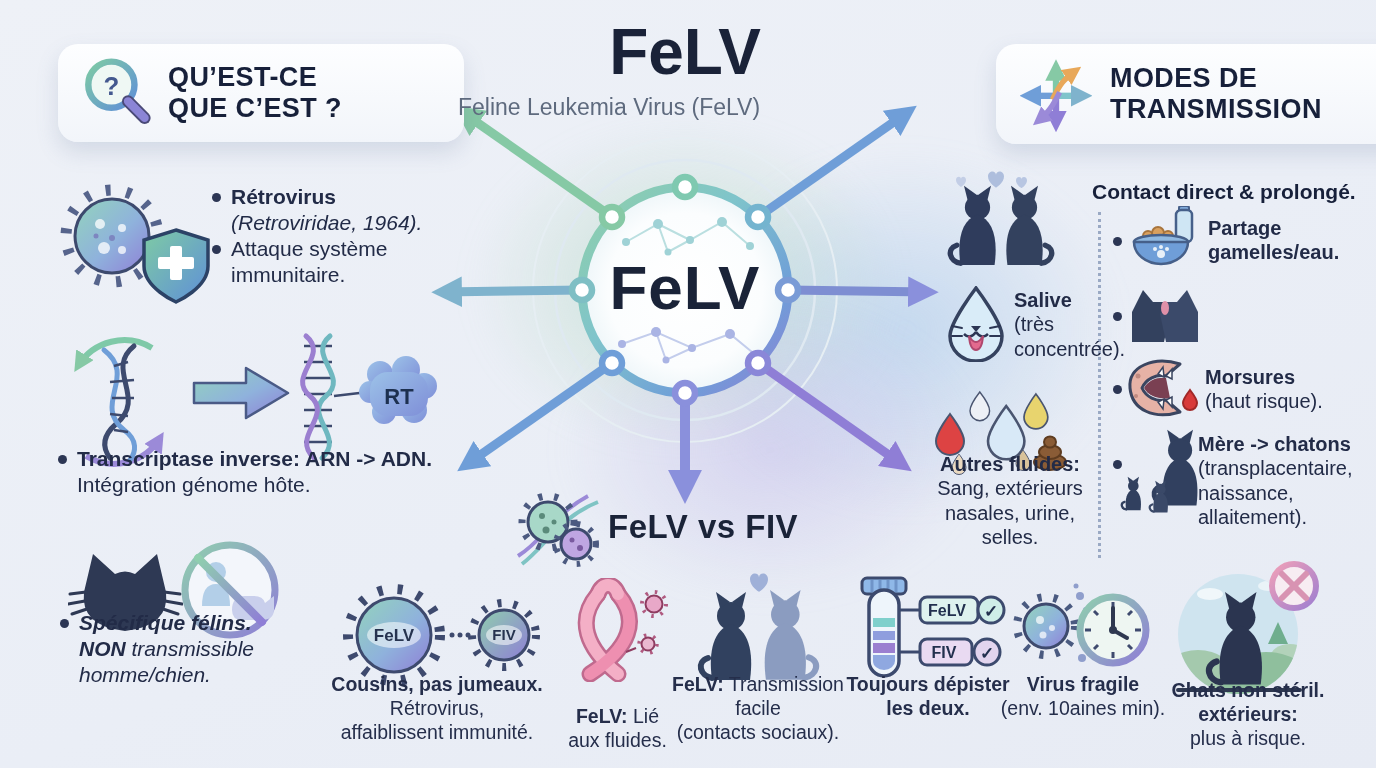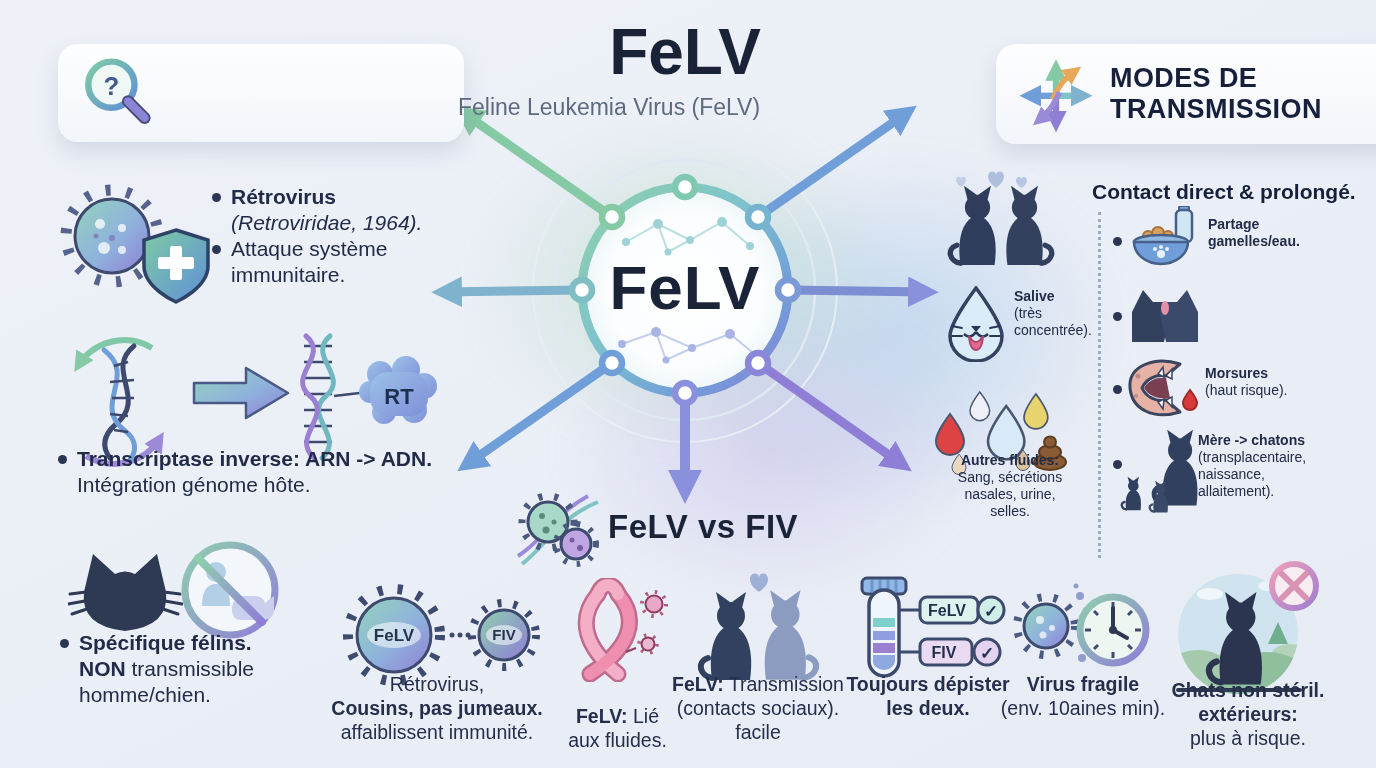--- a/index.html
+++ b/index.html
@@ -9,21 +9,21 @@
   .abs{position:absolute;}
   .blob{position:absolute;border-radius:50%;filter:blur(14px);pointer-events:none;}
   .hdr-card{position:absolute;display:flex;align-items:center;gap:16px;padding:0 22px;
     background:linear-gradient(180deg,#fdfeff,#f2f5fa);border-radius:20px;
     box-shadow:0 10px 22px rgba(90,110,150,.18);}
   .hdr-title{font-weight:bold;font-size:27px;line-height:1.14;color:#17203a;letter-spacing:.4px;}
   .main-title{font-weight:bold;font-size:64px;color:#1a2238;text-align:center;line-height:1;}
   .subtitle{font-size:23px;color:#5e6a7e;text-align:left;}
   .hub-label{font-weight:bold;font-size:62px;color:#1a2338;text-align:center;letter-spacing:1px;}
   .fs21{font-size:21px;line-height:1.24;}
-  .fs20{font-size:14px;line-height:1.22;}
+  .fs20{font-size:20px;line-height:1.22;}
   .cap{position:absolute;text-align:center;font-size:19.5px;line-height:1.24;color:#252e4b;}
   .bullet{display:inline-block;width:9px;height:9px;border-radius:50%;background:#2c3654;
     margin-right:10px;margin-bottom:2px;}
   .ind{padding-left:19px;}
   .divider-dotted{position:absolute;border-left:3px dotted #9aa9c4;width:0;}
   .sec-head{font-weight:bold;font-size:21px;color:#17203a;margin-left:20px;}
   .vs-head{font-weight:bold;font-size:33px;color:#1a2338;letter-spacing:.5px;}
   i{}
   b{font-weight:bold;}
 </style>
@@ -157,20 +157,24 @@
   </svg>
   <div class="abs hub-label" style="left:535px;top:252px;width:300px;">FeLV</div>
 
   <div class="hdr-card" style="left:58px;top:44px;width:362px;height:98px;">
     <svg width="72" height="76" viewBox="0 0 78 82">
       <circle cx="34" cy="32" r="25" fill="#eff8f4" stroke="url(#gGB)" stroke-width="7"></circle>
       <text x="34" y="43" font-size="28" font-weight="bold" fill="#44598f" text-anchor="middle">?</text>
       <path d="M52 50 L70 68" stroke="#4a4a78" stroke-width="13" stroke-linecap="round"></path>
       <path d="M52 50 L70 68" stroke="#8b85d6" stroke-width="9" stroke-linecap="round"></path>
     </svg>
+    <div class="hdr-title">
+      <div>QU’EST-CE</div>
+      <div>QUE C’EST ?</div>
+    </div>
   </div>
 
   <div class="abs main-title" style="left:488px;top:20px;width:394px;">FeLV</div>
   <div class="abs subtitle" style="left:458px;top:94px;width:454px;">Feline Leukemia Virus (FeLV)</div>
 
   <div class="hdr-card" style="left:996px;top:44px;width:372px;height:100px;">
     <svg width="76" height="80" viewBox="0 0 84 88">
       <path d="M42 46 V14" stroke="#7fc9a8" stroke-width="7" fill="none" marker-end="url(#mG)"></path>
       <path d="M42 46 V78" stroke="#8f7ed6" stroke-width="7" fill="none" marker-end="url(#mP)"></path>
       <path d="M42 46 H10" stroke="#6f9ed8" stroke-width="7" fill="none" marker-end="url(#mB)"></path>
@@ -268,21 +272,21 @@
         <path d="M110 72 L95 67"></path>
     </g>
   </svg>
   <svg class="abs" style="left:176px;top:536px" width="108" height="108" viewBox="0 0 108 108">
     <circle cx="54" cy="54" r="45" fill="#f3f6fb" stroke="url(#gGP)" stroke-width="7"></circle>
     <circle cx="40" cy="36" r="10" fill="#b3cfe8"></circle>
     <path d="M26 70 Q26 48 40 48 Q54 48 54 70 Z" fill="#b3cfe8"></path>
     <path d="M56 74 q0 -14 13 -14 h9 q9 0 11 7 l9 -7 v13 q0 11 -12 11 h-20 q-10 0 -10 -10 z" fill="#c9cfec"></path>
     <path d="M22 22 L86 86" stroke="url(#gGP)" stroke-width="8" stroke-linecap="round"></path>
   </svg>
-  <div class="abs fs21" style="left:60px;top:630px;width:280px;">
+  <div class="abs fs21" style="left:60px;top:610px;width:280px;font-style:italic;">
     <div><span class="bullet"></span><b>Spécifique félins.</b></div>
     <div class="ind"><b>NON</b><span> transmissible</span></div>
     <div class="ind">homme/chien.</div>
   </div>
 
   <svg class="abs" style="left:936px;top:170px" width="130" height="100" viewBox="0 0 130 100">
     <use href="#symHeart" transform="translate(52,0) scale(1.6)" style="color:#aebedd"></use>
     <use href="#symHeart" transform="translate(80,6) scale(1.1)" style="color:#b8c6e2"></use>
     <use href="#symHeart" transform="translate(20,6) scale(1.0)" style="color:#c3cee6"></use>
     <use href="#symCat" transform="translate(10,14) scale(0.9)" style="color:#2f3c5c"></use>
@@ -369,21 +373,21 @@
     <use href="#symDrop" transform="translate(22,64) scale(0.5)" style="color:#ead9c0"></use>
     <use href="#symDrop" transform="translate(86,60) scale(0.5)" style="color:#d8c29a"></use>
     <g transform="translate(104,42)" fill="#8a5c36" stroke="#5e3c20" stroke-width="2">
       <ellipse cx="16" cy="30" rx="16" ry="8"></ellipse>
         <ellipse cx="16" cy="20" rx="11" ry="7"></ellipse>
         <ellipse cx="16" cy="10" rx="6" ry="5.5"></ellipse>
     </g>
   </svg>
   <div class="abs fs20" style="left:915px;top:452px;width:190px;text-align:center;">
     <div><b>Autres fluides:</b></div>
-    <div>Sang, sécrétions</div>
+    <div>Sang, extérieurs</div>
     <div>nasales, urine,</div>
     <div>selles.</div>
   </div>
 
   <span class="bullet abs" style="left:1113px;top:460px;"></span>
   <svg class="abs" style="left:1118px;top:428px" width="96" height="86" viewBox="0 0 96 86">
     <use href="#symCat" transform="translate(32,0) scale(0.86)" style="color:#31405f"></use>
     <use href="#symCat" transform="translate(2,48) scale(0.38)" style="color:#31405f"></use>
     <use href="#symCat" transform="translate(30,52) scale(0.36)" style="color:#3a4968"></use>
   </svg>
@@ -422,22 +426,22 @@
         <circle cx="116" cy="55" r="2.5"></circle>
         <circle cx="124" cy="55" r="2.5"></circle>
         <circle cx="132" cy="55" r="2.5"></circle>
       </g>
     <circle cx="168" cy="55" r="32" fill="none" stroke="#3e4a6e" stroke-width="8" stroke-dasharray="4 12"></circle>
     <circle cx="168" cy="55" r="25" fill="url(#gGP)" stroke="#3e4a6e" stroke-width="3"></circle>
     <ellipse cx="168" cy="55" rx="18" ry="10" fill="rgba(255,255,255,.55)"></ellipse>
     <text x="168" y="60" font-size="15" font-weight="bold" fill="#26334f" text-anchor="middle">FIV</text>
   </svg>
   <div class="cap" style="left:322px;top:672px;width:230px;">
+    <div><b>Cousins, pas jumeaux.</b></div>
     <div>Rétrovirus,</div>
-    <div><b>Cousins, pas jumeaux.</b></div>
     <div>affaiblissent immunité.</div>
   </div>
 
   <svg class="abs" style="left:556px;top:578px" width="120" height="104" viewBox="0 0 120 104">
     <path d="M42 16 C20 42 30 70 62 96" stroke="#c06a8e" stroke-width="17" fill="none" stroke-linecap="round"></path>
     <path d="M62 16 C84 42 74 70 34 96" stroke="#c06a8e" stroke-width="17" fill="none" stroke-linecap="round"></path>
     <path d="M42 16 C46 4 58 4 62 16" stroke="#c06a8e" stroke-width="17" fill="none" stroke-linecap="round"></path>
     <path d="M42 16 C20 42 30 70 62 96" stroke="#f4afc6" stroke-width="12" fill="none" stroke-linecap="round"></path>
     <path d="M62 16 C84 42 74 70 34 96" stroke="#ee8fb0" stroke-width="12" fill="none" stroke-linecap="round"></path>
     <path d="M42 16 C46 4 58 4 62 16" stroke="#f4afc6" stroke-width="12" fill="none" stroke-linecap="round"></path>
@@ -452,22 +456,22 @@
     <div>aux fluides.</div>
   </div>
 
   <svg class="abs" style="left:676px;top:572px" width="165" height="112" viewBox="0 0 165 112">
     <use href="#symHeart" transform="translate(74,0) scale(1.8)" style="color:#9fb0d8"></use>
     <use href="#symCat" transform="translate(20,18) scale(1.0)" style="color:#31415f"></use>
     <use href="#symCat" transform="translate(145,16) scale(-1.02,1.02)" style="color:#8b9cc0"></use>
   </svg>
   <div class="cap" style="left:658px;top:672px;width:200px;">
     <div><b>FeLV:</b><span> Transmission</span></div>
+    <div>facile</div>
     <div>(contacts sociaux).</div>
-    <div>facile</div>
   </div>
 
   <svg class="abs" style="left:856px;top:576px" width="150" height="108" viewBox="0 0 150 108">
     <rect x="6" y="2" width="44" height="16" rx="5" fill="#8fb8e8" stroke="#3c4a6e" stroke-width="3"></rect>
     <g stroke="#6f94c8" stroke-width="3">
         <path d="M16 4 V16"></path>
         <path d="M24 4 V16"></path>
         <path d="M32 4 V16"></path>
         <path d="M40 4 V16"></path>
       </g>

